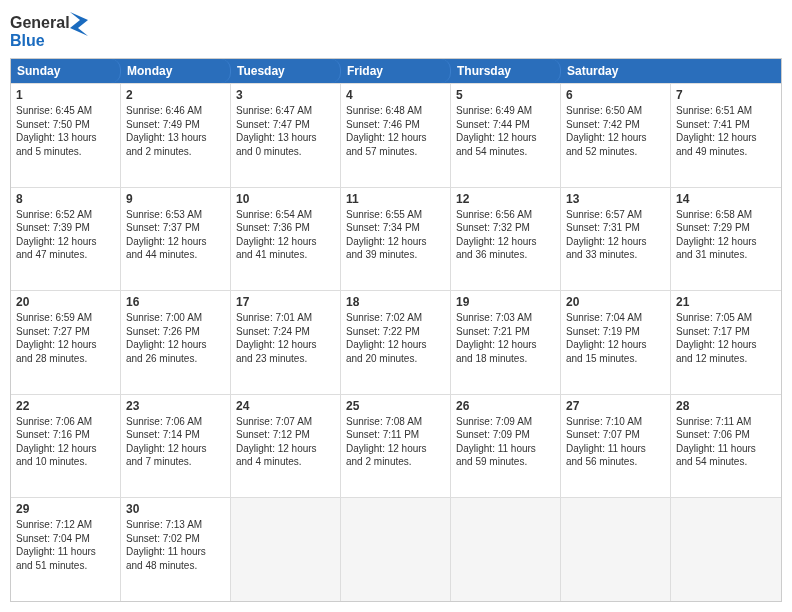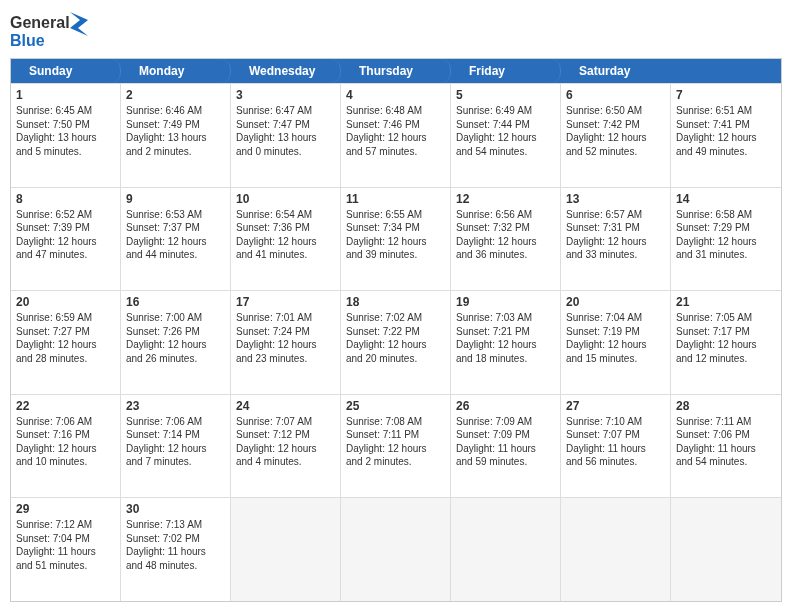--- a/index.html
+++ b/index.html
@@ -50,21 +50,21 @@
     }
     .cal-header {
       display: grid;
       grid-template-columns: repeat(7, 1fr);
       background: #2a6ebb;
     }
     .cal-header-cell {
       color: #fff;
       font-weight: bold;
       font-size: 12px;
-      padding: 5px 18px;
+      padding: 5px 6px;
       text-align: left;
       border-right: 1px solid #3a7ecc;
       border-radius: 10px;
     }
     .cal-header-cell:last-child { border-right: none; }
     .cal-body {
       flex: 1;
       display: flex;
       flex-direction: column;
     }
@@ -112,23 +112,23 @@
     <div class="title-section">
       <div class="month-title"></div>
       <div class="location-title"></div>
     </div>
   </div>
 
   <div class="calendar">
     <div class="cal-header">
     <div class="cal-header-cell">Sunday</div>
         <div class="cal-header-cell">Monday</div>
-        <div class="cal-header-cell">Wednesday</div>
+        <div class="cal-header-cell">Tuesday</div>
+        <div class="cal-header-cell">Friday</div>
         <div class="cal-header-cell">Thursday</div>
-        <div class="cal-header-cell">Friday</div>
         <div class="cal-header-cell">Saturday</div>
       </div>
     <div class="cal-body">
     <div class="cal-row">
           <div class="cal-cell">
             <span class="day-num">1</span>
             <div class="cell-text">Sunrise: 6:45 AM<br>Sunset: 7:50 PM<br>Daylight: 13 hours<br>and 5 minutes.</div>
           </div>
           <div class="cal-cell">
             <span class="day-num">2</span>

